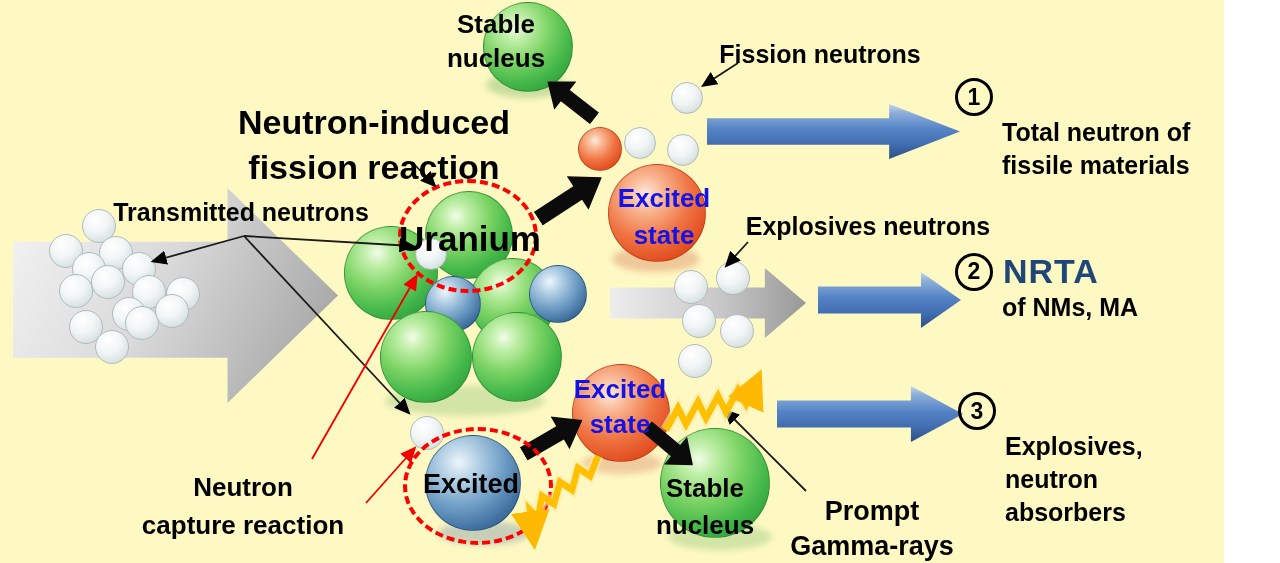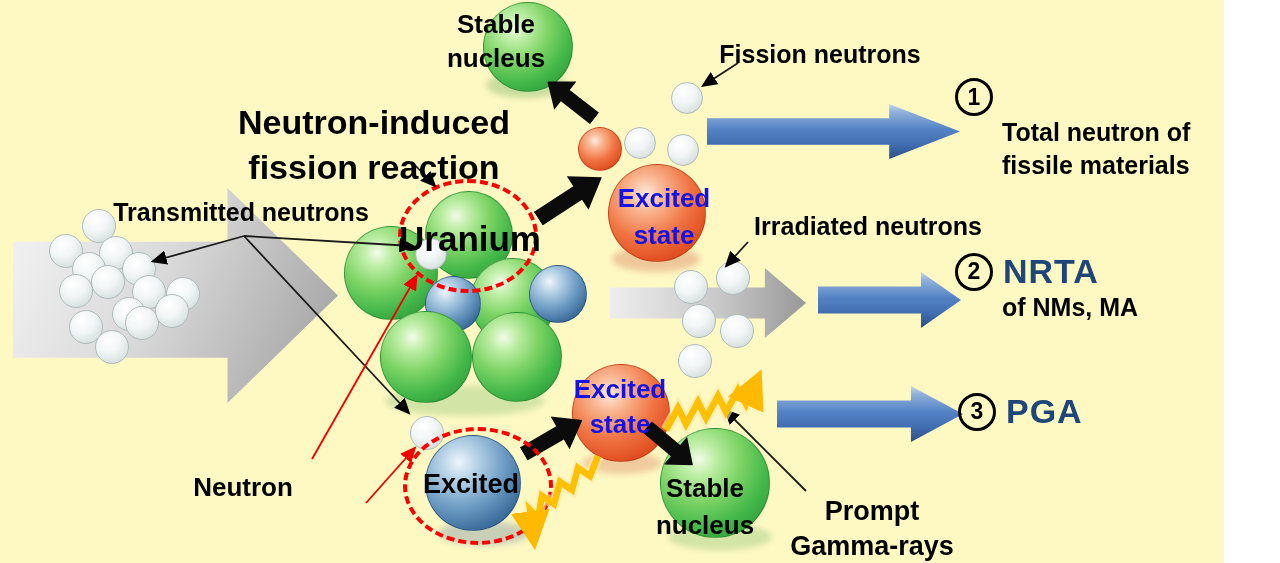--- a/index.html
+++ b/index.html
@@ -141,38 +141,39 @@
 
   <div class="lbl" style="left:374px;top:100px;font-size:34px;">
     <div>Neutron-induced</div>
     <div>fission reaction</div>
   </div>
 
   <div class="lbl" style="left:241px;top:196px;font-size:25px;">Transmitted neutrons</div>
 
   <div class="lbl" style="left:820px;top:38px;font-size:25px;">Fission neutrons</div>
 
-  <div class="lbl" style="left:868px;top:210px;font-size:25px;">Irradiated neutrons</div>
+  <div class="lbl" style="left:868px;top:210px;font-size:25px;">Explosives neutrons</div>
 
   <div class="lbl" style="left:470px;top:216px;font-size:35px;">Uranium</div>
 
   <div class="lbl blue-txt" style="left:664px;top:180px;font-size:26px;line-height:37px;">
     <div>Excited</div>
     <div>state</div>
   </div>
 
   <div class="lbl blue-txt" style="left:620px;top:372px;font-size:26px;line-height:35px;">
     <div>Excited</div>
     <div>state</div>
   </div>
 
   <div class="lbl" style="left:471px;top:467px;font-size:27px;">Excited</div>
 
   <div class="lbl" style="left:243px;top:468px;font-size:26px;line-height:38px;">
     <div>Neutron</div>
+    <div>capture reaction</div>
   </div>
 
   <div class="lbl" style="left:705px;top:470px;font-size:26px;line-height:37px;">
     <div>Stable</div>
     <div>nucleus</div>
   </div>
 
   <div class="lbl" style="left:872px;top:494px;font-size:27px;line-height:35px;">
     <div>Prompt</div>
     <div>Gamma-rays</div>
@@ -194,17 +195,21 @@
       <span class="abbr">NRTA</span>
     </div>
     <div class="tdesc">
       <div>of NMs, MA</div>
     </div>
   </div>
 
   <div class="tech" style="top:392px;left:958px;">
     <div class="tech-row">
       <span class="num">3</span>
-      <span class="abbr">PGA</span>
+    </div>
+    <div class="tdesc">
+      <div>Explosives,</div>
+      <div>neutron</div>
+      <div>absorbers</div>
     </div>
   </div>
 
 </div>
 
 </body></html>

